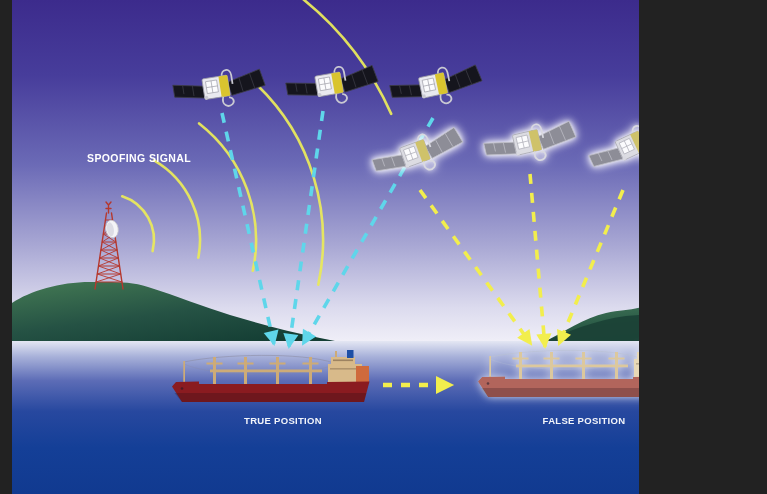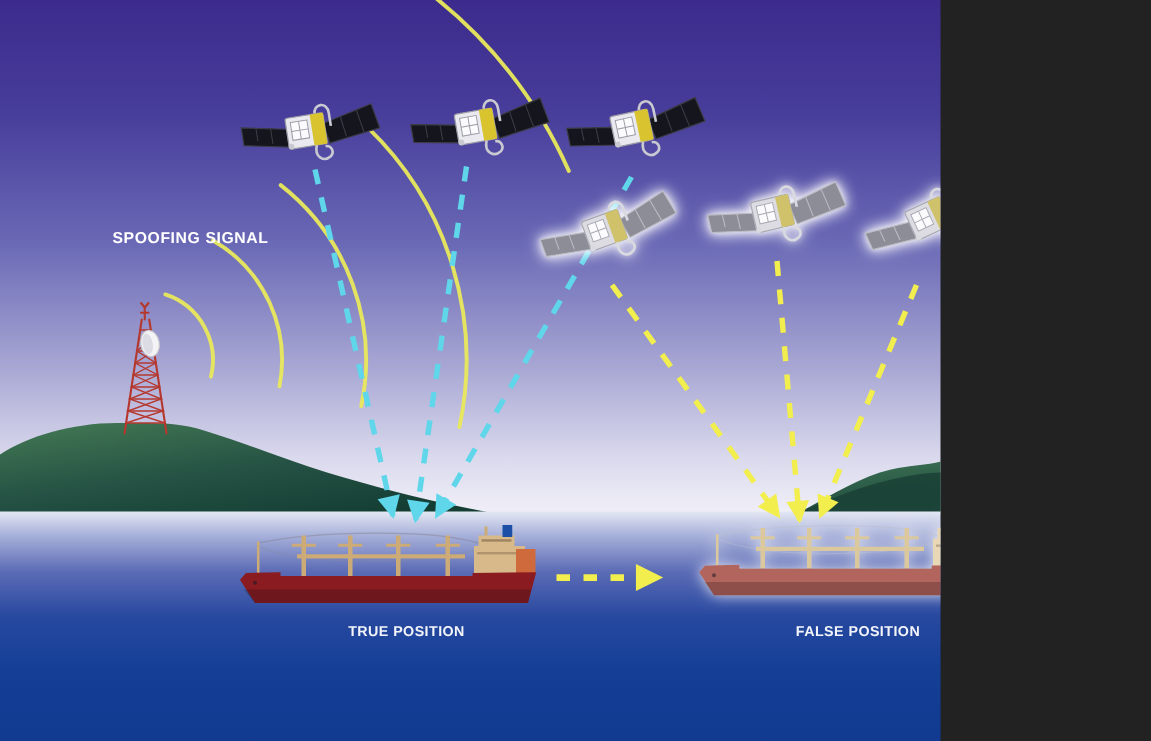--- a/index.html
+++ b/index.html
@@ -1,17 +1,17 @@
 <!DOCTYPE html>
 <html><head>
 <meta charset="utf-8">
 <style>
   html,body{margin:0;padding:0;background:#222;}
   .stage{position:relative;width:627px;height:494px;overflow:hidden;
-         font-family:"Liberation Sans",sans-serif;}
+         font-family:"Liberation Sans",sans-serif;margin-left:12px;}
   .stage svg{display:block;}
   .lbl{font:bold 10.5px "Liberation Sans",sans-serif;fill:#ffffff;letter-spacing:.4px;}
   .lbl-sm{font:bold 9.5px "Liberation Sans",sans-serif;fill:#f2f4fa;letter-spacing:.3px;}
 </style>
 </head>
 <body>
 
 <div class="stage">
 <svg width="767" height="494" viewBox="0 0 767 494" xmlns="http://www.w3.org/2000/svg">
   <defs>

